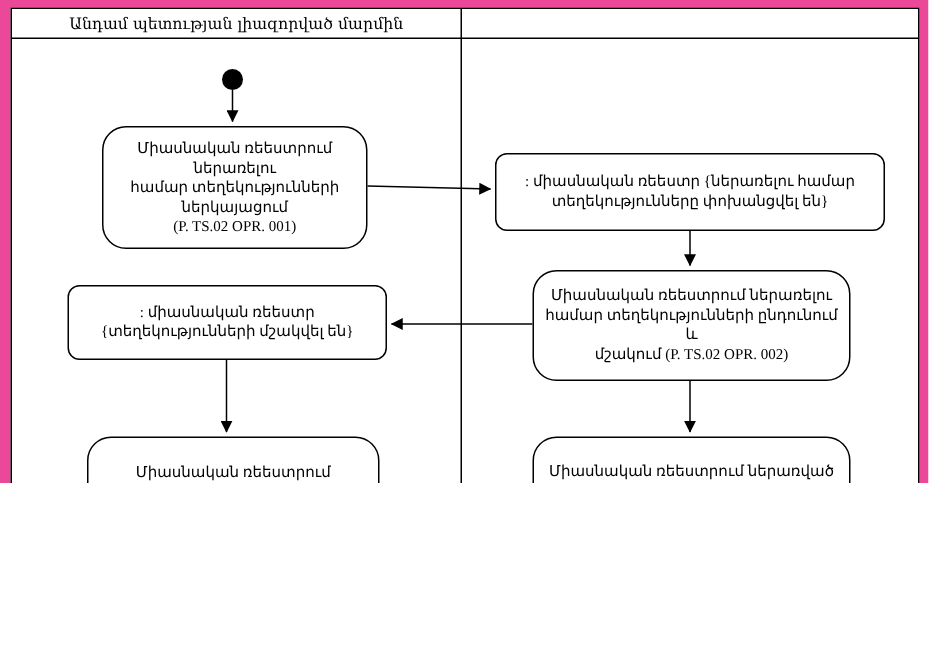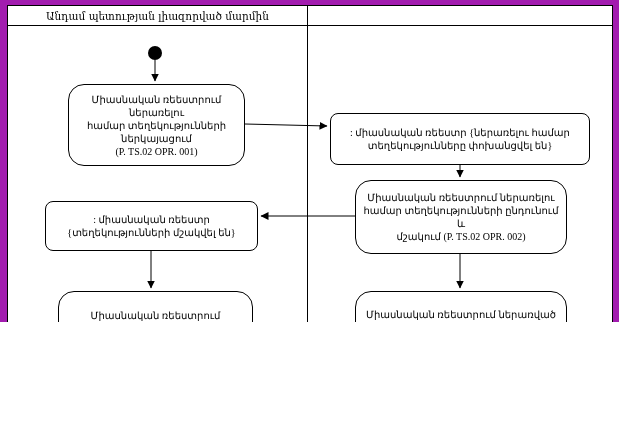--- a/index.html
+++ b/index.html
@@ -5,21 +5,21 @@
   html, body {
     margin: 0;
     padding: 0;
     background: #fff;
     font-family: "DejaVu Serif", "DejaVu Sans", serif;
   }
   .stage {
     position: relative;
     width: 619px;
     height: 322px;
-    background: #a21caf;
+    background: #ec4899;
     overflow: hidden;
   }
   .frame {
     position: absolute;
     left: 7px;
     top: 5px;
     width: 604px;
     height: 431px;
     border: 1px solid #000;
     background: #fff;
@@ -70,21 +70,21 @@
     line-height: 1.3;
     color: #000;
     padding: 3px 5px;
     box-sizing: border-box;
     font-family: Liberation Serif, serif;
   }
   .node .node-label {
     white-space: pre-line;
   }
   .action-node { border-radius: 16px; }
-  .object-node { border-radius: 8px; margin-top: 11px; }
+  .object-node { border-radius: 8px; }
   .n-opr001 { left: 60px;  top: 78px;  width: 177px; height: 82px; }
   .n-obj1   { left: 322px; top: 96px;  width: 260px; height: 52px; }
   .n-opr002 { left: 347px; top: 174px; width: 212px; height: 74px; }
   .n-obj2   { left: 37px;  top: 184px; width: 213px; height: 50px; }
   .n-opr003 { left: 50px;  top: 285px; width: 195px; height: 88px; }
   .n-opr004 { left: 347px; top: 285px; width: 212px; height: 72px; }
 </style>
 </head>
 <body>
 

